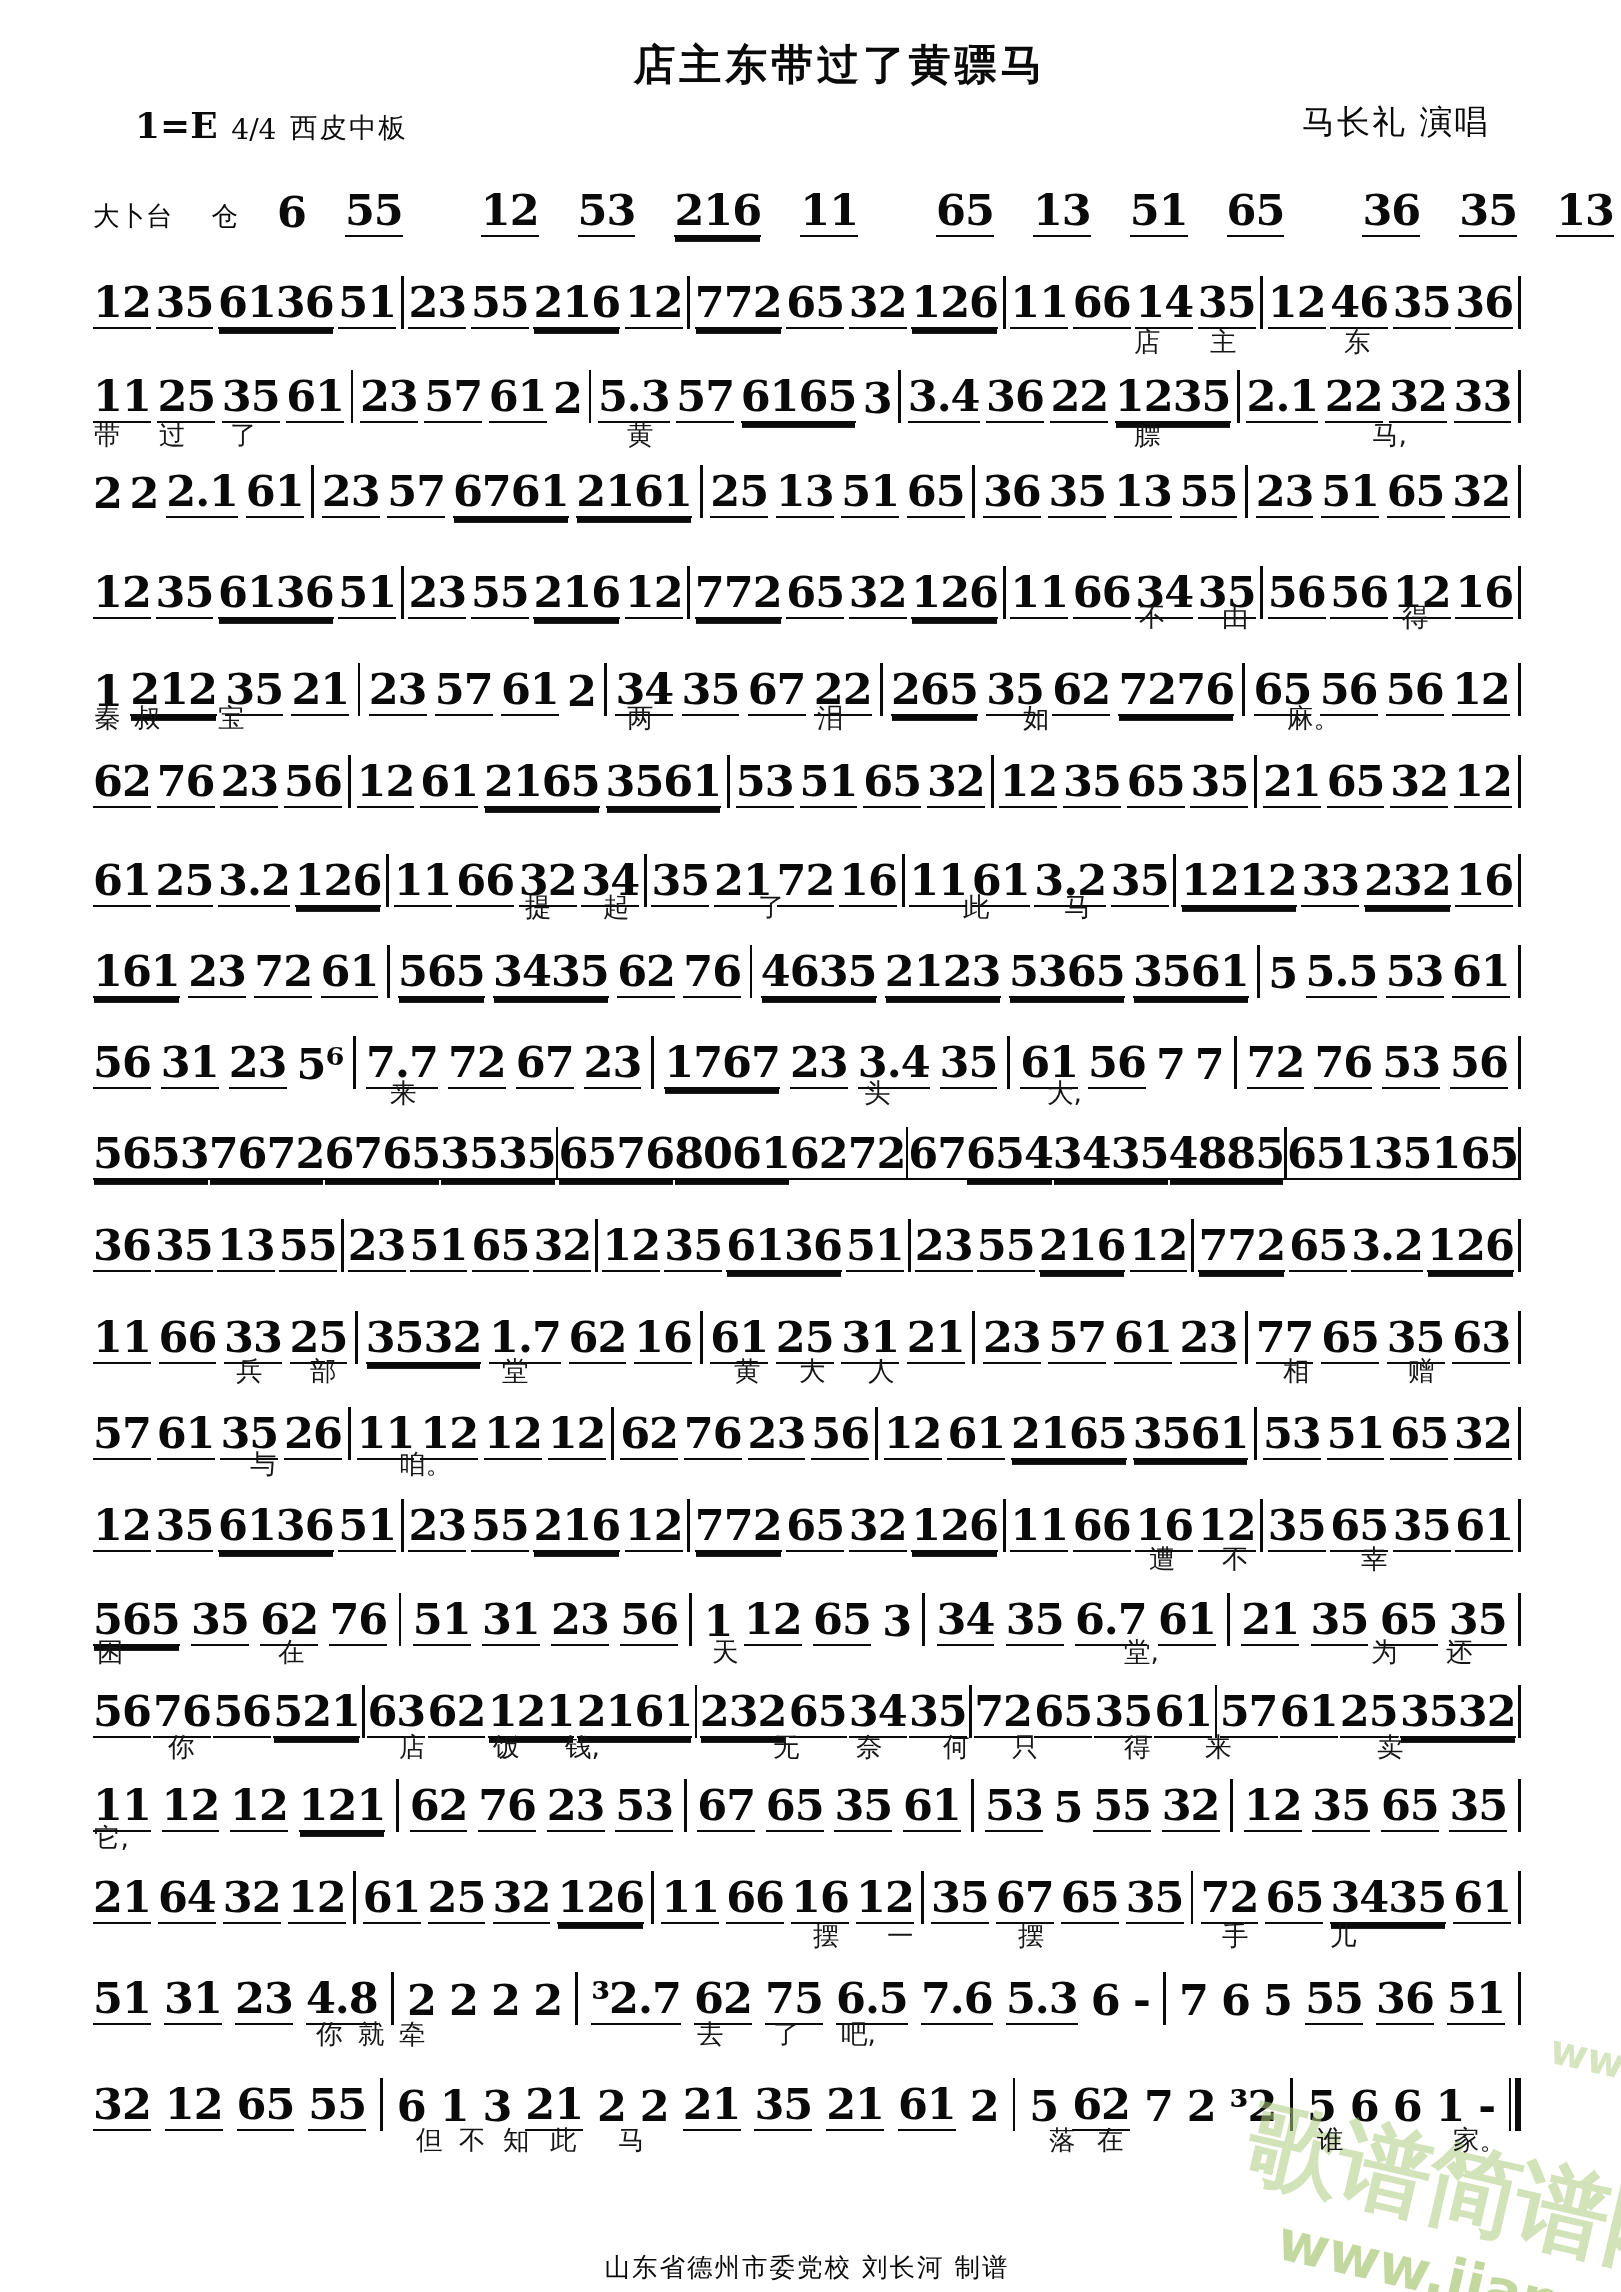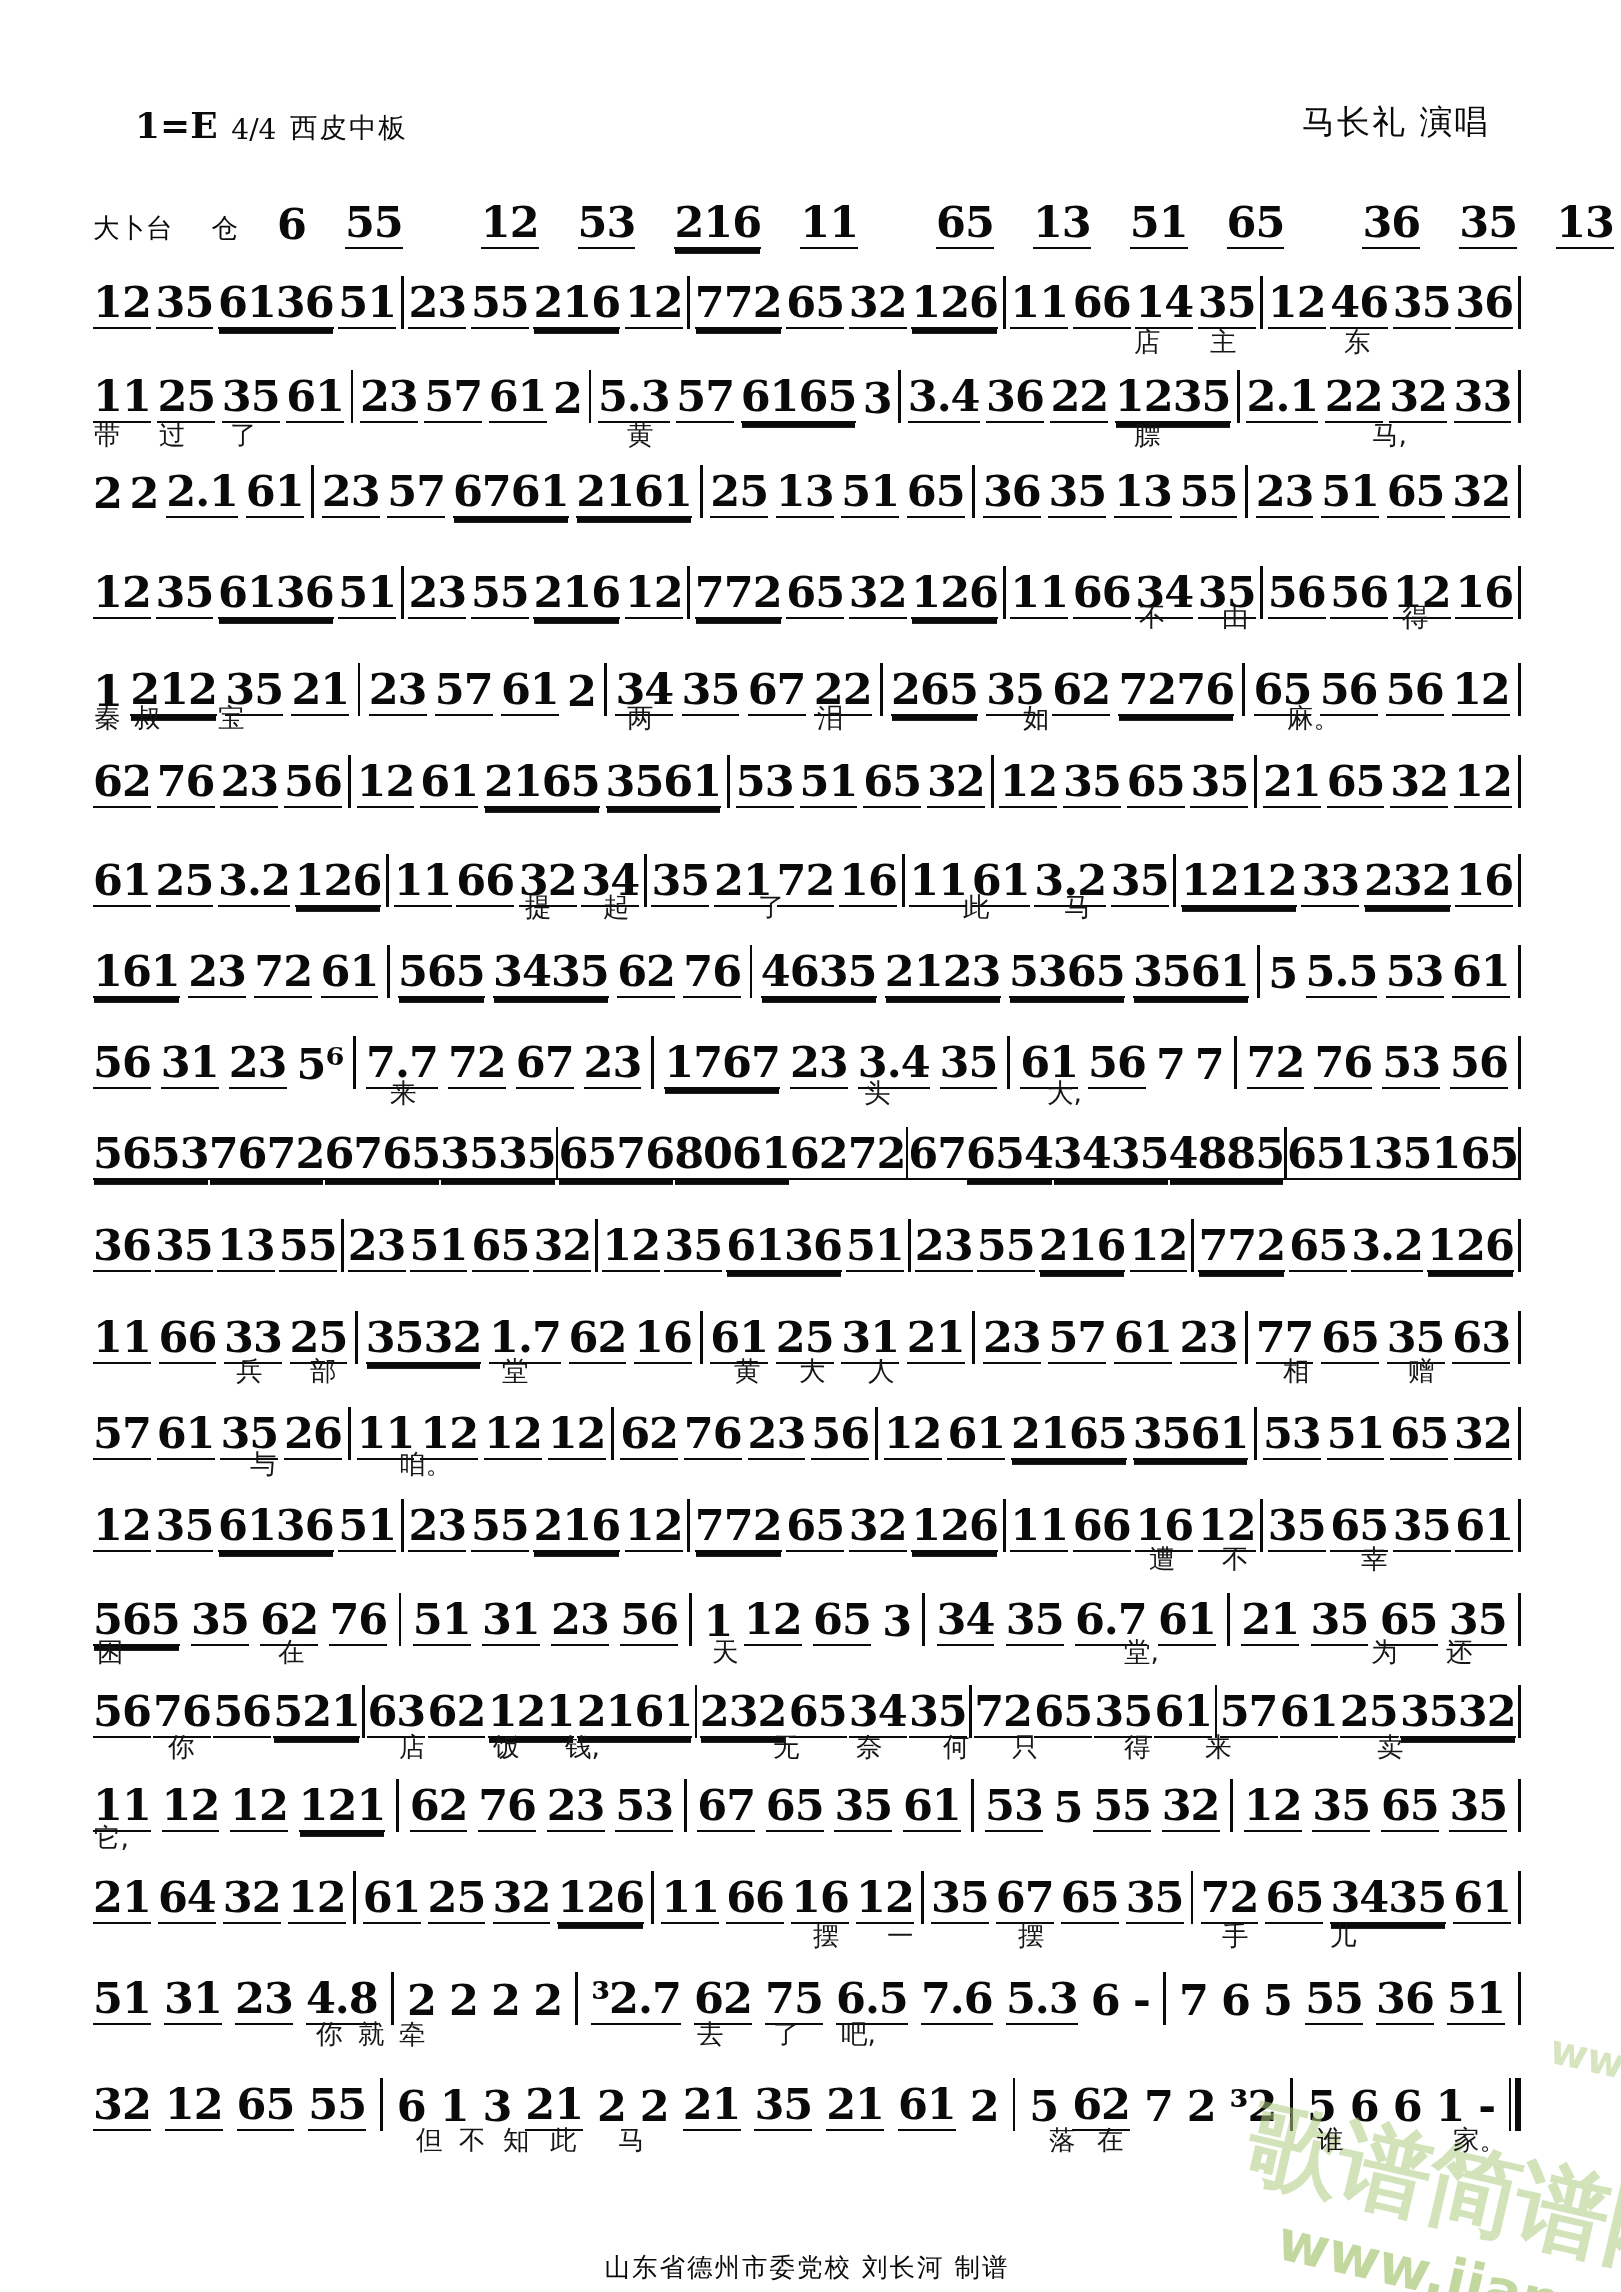--- a/index.html
+++ b/index.html
@@ -32,31 +32,32 @@
            transform:rotate(13deg);transform-origin:left top;letter-spacing:-2.9px;opacity:.55;}
   .wm-url{position:absolute;left:1286px;top:2207px;font-size:56px;font-weight:bold;white-space:nowrap;
           transform:rotate(13deg);transform-origin:left top;opacity:.75;}
   .wm-frag{position:absolute;left:1556px;top:2025px;font-size:41px;font-weight:bold;white-space:nowrap;
            transform:rotate(13deg);transform-origin:left top;opacity:.5;}
 </style>
 </head>
 <body>
 
 <div id="page">
+  <div class="title">店主东带过了黄骠马</div>
 
   <div class="keysig">
     <span class="knote">1=E</span>
     <span class="kmeter">4/4</span>
     <span class="ktempo">西皮中板</span>
   </div>
 
   <div class="performer">马长礼 演唱</div>
 
   <div id="score">
-      <div class="mline" style="top: 192px; gap: 39px;">
+      <div class="mline" style="top: 180px; gap: 39px;">
         <span class="cn">大卜台</span>
         <span class="cn">仓</span>
         <span class="tok">6</span>
         <span class="tok u1">55</span>
         <span class="bar"></span>
         <span class="tok u1">12</span>
         <span class="tok u1">53</span>
         <span class="tok u2">216</span>
         <span class="tok u1">11</span>
         <span class="bar"></span>

